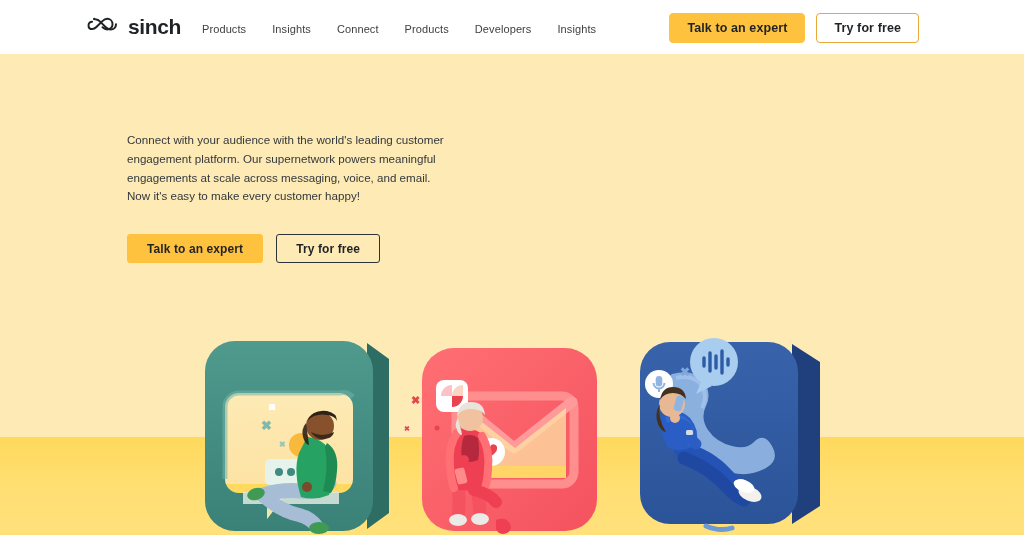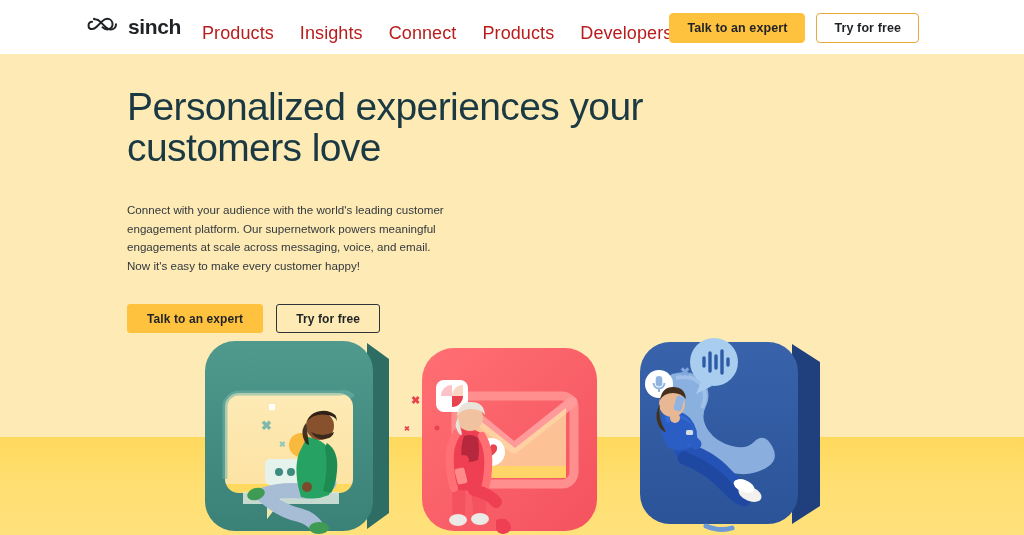--- a/index.html
+++ b/index.html
@@ -22,21 +22,21 @@
   .logo-mark { width:34px; height:20px; display:block; }
   .logo-text {
     font-size:21px; font-weight:700; color:#1f2326;
     letter-spacing:-0.4px; line-height:1;
   }
   .nav {
     position:absolute; left:202px; top:23px;
     display:flex; align-items:center; gap:26px;
   }
   .nav-item {
-    font-size:18px; color:#b91c1c; letter-spacing:0.1px;
+    font-size:11px; color:#404040; letter-spacing:0.1px;
     cursor:pointer; white-space:nowrap;
   }
   .header-actions {
     position:absolute; right:105px; top:13px;
     display:flex; align-items:center; gap:11px;
   }
   .btn {
     font-size:12.5px; font-weight:700; letter-spacing:0.1px;
     cursor:pointer; white-space:nowrap; border-radius:4px;
     display:flex; align-items:center; justify-content:center;
@@ -60,21 +60,21 @@
     background:linear-gradient(180deg,#ffd95c 0%,#ffdf72 48%,#ffe17c 100%);
   }
 
   
   .hero-copy { position:absolute; left:127px; top:33px; width:580px; z-index:20; }
   .hero-title {
     font-size:39px; line-height:1.05; font-weight:400;
     color:#1b3942; letter-spacing:-0.6px;
   }
   .hero-sub {
-    margin-top:32px; width:325px;
+    margin-top:44px; width:325px;
     font-size:11.6px; line-height:1.62; color:#33383d;
   }
   .hero-ctas { margin-top:28px; display:flex; align-items:center; gap:13px; }
   .btn-hero-primary {
     background:#ffc23f; color:#1f2326;
     height:29px; padding:0 19px; border:1px solid #ffc23f;
     border-radius:3px; font-size:12px; font-weight:700;
   }
   .btn-hero-outline {
     background:transparent; color:#1f2326;
@@ -128,21 +128,20 @@
       <div class="btn btn-primary">Talk to an expert</div>
       <div class="btn btn-outline-amber">Try for free</div>
     </div>
   </div>
 
   <div class="hero">
 
     <div class="floor"></div>
 
     <div class="hero-copy">
-      <h1 class="hero-title">Personalized experiences your customers love</h1>
       <p class="hero-sub">Connect with your audience with the world's leading customer engagement platform. Our supernetwork powers meaningful engagements at scale across messaging, voice, and email. Now it's easy to make every customer happy!</p>
       <div class="hero-ctas">
         <div class="btn btn-hero-primary">Talk to an expert</div>
         <div class="btn btn-hero-outline">Try for free</div>
       </div>
     </div>
 
     <div class="stage">
 
       <span class="deco x-mark" style="left:411px; top:341px; color:#e8464f; font-size:11px;">✖</span>

